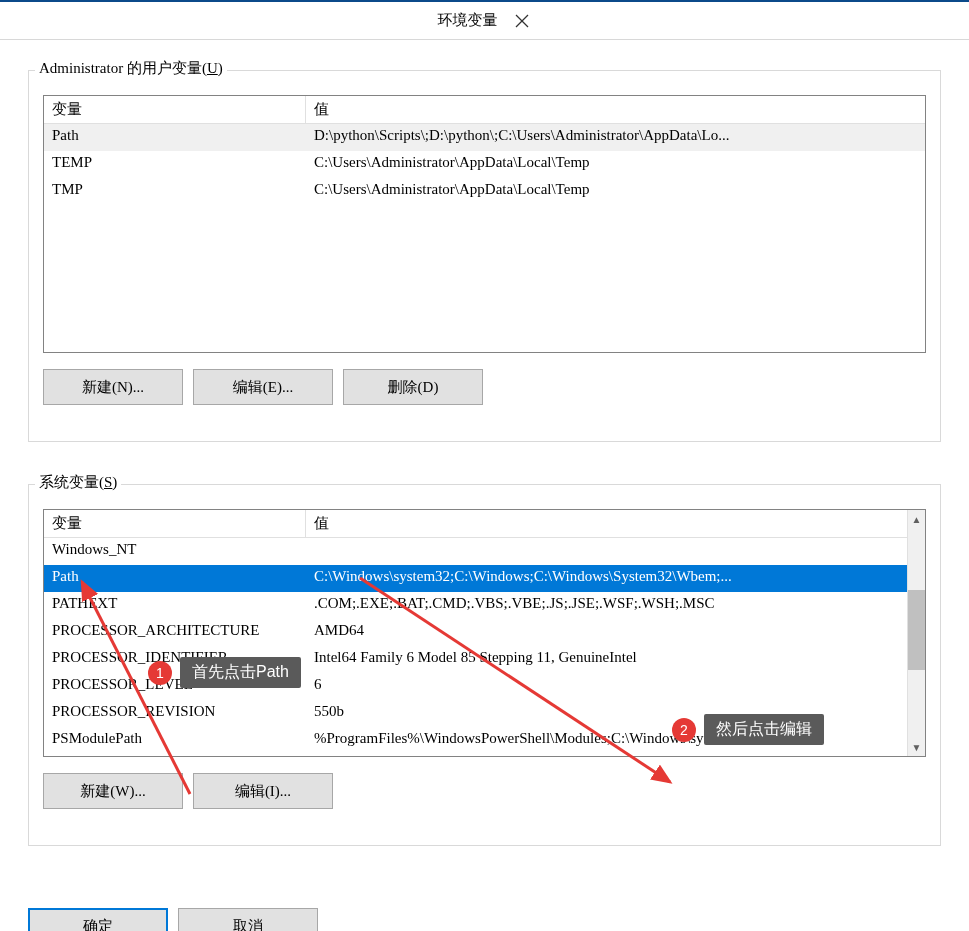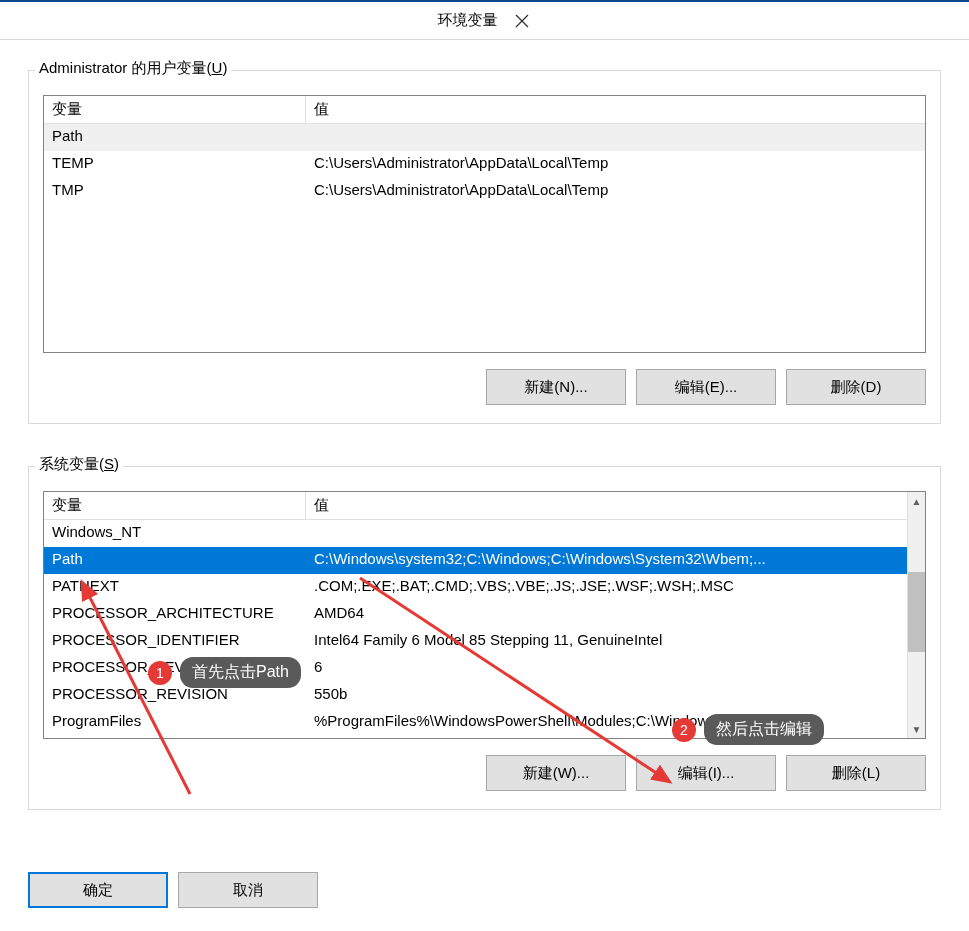--- a/index.html
+++ b/index.html
@@ -27,22 +27,23 @@
       display: flex;
       align-items: center;
       justify-content: center;
       cursor: pointer;
     }
     .close-btn svg { width: 14px; height: 14px; }
     .dialog-body { padding: 30px 28px 20px 28px; }
     .group {
       border: 1px solid #d9d9d9;
       position: relative;
-      padding: 24px 14px 18px 14px;
+      padding: 24px 14px 36px 14px;
       margin-bottom: 42px;
+      font-family: Liberation Serif, serif;
     }
     .group-label {
       position: absolute;
       top: -12px;
       left: 6px;
       background: #fff;
       padding: 0 4px;
       font-size: 15px;
     }
     .group-label .underline { text-decoration: underline; }
@@ -75,21 +76,21 @@
       padding: 3px 8px;
       font-size: 15px;
       white-space: nowrap;
       overflow: hidden;
       text-overflow: ellipsis;
     }
     .table-row.selected-gray { background: #f0f0f0; }
     .table-row.selected-blue { background: #0078d7; color: #fff; }
     .btn-row {
       display: flex;
-      justify-content: flex-end;
+      justify-content: flex-start;
       gap: 10px;
       margin-top: 16px;
     }
     .btn {
       width: 140px;
       height: 36px;
       border: 1px solid #a7a7a7;
       background: #e1e1e1;
       font-family: inherit;
       font-size: 15px;
@@ -141,21 +142,21 @@
       align-items: center;
       justify-content: center;
       position: absolute;
     }
     .tip {
       position: absolute;
       background: #5a5a5a;
       color: #fff;
       padding: 5px 12px;
       font-size: 16px;
-      border-radius: 13px;
+      border-radius: 2px;
       white-space: nowrap;
     }
     .arrow-svg { position: absolute; }
   </style>
 </head>
 <body>
 
 <div class="titlebar">
   <span class="title">环境变量</span>
   <div class="close-btn">
@@ -174,20 +175,21 @@
     </div>
 
     <div class="table-wrap">
       <div class="table-header">
         <div class="col col-var">变量</div>
         <div class="col col-val">值</div>
       </div>
       <div class="table-body">
         <div class="table-row selected-gray">
           <div class="cell col-var">Path</div>
+          <div class="cell col-val">D:\python\Scripts\;D:\python\;C:\Users\Administrator\AppData\Lo...</div>
         </div>
         <div class="table-row">
           <div class="cell col-var">TEMP</div>
           <div class="cell col-val">C:\Users\Administrator\AppData\Local\Temp</div>
         </div>
         <div class="table-row">
           <div class="cell col-var">TMP</div>
           <div class="cell col-val">C:\Users\Administrator\AppData\Local\Temp</div>
         </div>
       </div>
@@ -232,35 +234,34 @@
         </div>
         <div class="table-row">
           <div class="cell col-var">PROCESSOR_LEVEL</div>
           <div class="cell col-val">6</div>
         </div>
         <div class="table-row">
           <div class="cell col-var">PROCESSOR_REVISION</div>
           <div class="cell col-val">550b</div>
         </div>
         <div class="table-row">
-          <div class="cell col-var">ProgramFiles</div>
+          <div class="cell col-var">PSModulePath</div>
           <div class="cell col-val">%ProgramFiles%\WindowsPowerShell\Modules;C:\Windows\syste</div>
         </div>
       </div>
       <div class="scrollbar">
         <div class="scroll-arrow">▲</div>
         <div class="scroll-thumb" style="top:80px;height:80px;"></div>
         <div class="scroll-arrow" style="position:absolute;bottom:0;">▼</div>
       </div>
     </div>
 
     <div class="btn-row">
       <button class="btn"><span>新建(W)...</span></button>
       <button class="btn"><span>编辑(I)...</span></button>
-      <button class="btn"><span>删除(L)</span></button>
     </div>
   </div>
 
 </div>
 
 <div class="dialog-footer">
   <button class="btn highlight"><span>确定</span></button>
   <button class="btn"><span>取消</span></button>
 </div>
 

